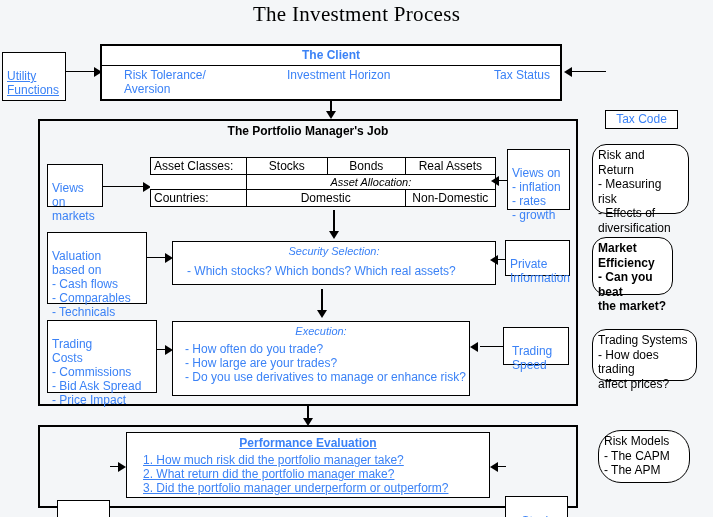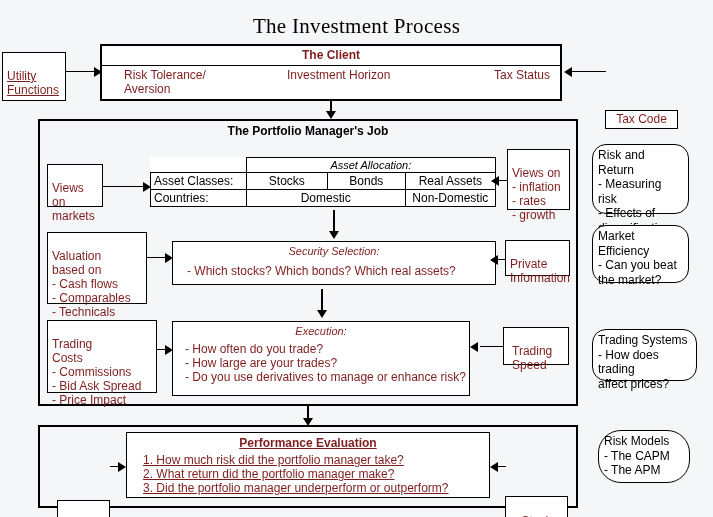--- a/index.html
+++ b/index.html
@@ -6,31 +6,31 @@
   body{
     width:713px;height:517px;
     background:#f4f6f8;
     font-family:"Liberation Sans", sans-serif;
     overflow:hidden;
   }
   #canvas{position:relative;width:713px;height:517px;}
 
   
   .title{
-    position:absolute;left:0;top:14px;width:713px;
+    position:absolute;left:0;top:2px;width:713px;
     text-align:center;
     font-family:"Liberation Serif", serif;
     font-size:21px;color:#000;letter-spacing:.3px;
   }
 
   
   .box{
     position:absolute;box-sizing:border-box;
     background:#ffffff;border:1px solid #000;
-    font-size:12px;line-height:14px;color:#7f1d1d;
+    font-size:12px;line-height:14px;color:#3b82f6;
   }
   .box.thick{border-width:2px;}
   .box .pad{padding:2px 4px;}
 
   .ctr{text-align:center;margin-top:48px;}
   .lbl-head{font-weight:bold;text-align:center;}
   .italic-head{font-style:italic;text-align:center;font-size:11px;}
 
   .lines{white-space:pre-line;}
 
@@ -107,28 +107,28 @@
   <div class="box lines" style="left:47px;top:164px;width:56px;height:43px;">
     <div class="pad">Views on
 markets</div>
   </div>
   <div class="hline" style="left:103px;top:186px;width:42px;"></div>
   <div class="arrow-r" style="left:143px;top:182px;"></div>
 
   <table class="aatable" style="left:150px;top:157px;width:346px;">
     <tbody>
         <tr>
-      <td class="nob" style="width:96px;"></td>
-      <td class="hd" colspan="3">Asset Allocation:</td>
-    </tr>
-    <tr>
       <td class="lab">Asset Classes:</td>
       <td class="c" style="width:82px;">Stocks</td>
       <td class="c" style="width:78px;">Bonds</td>
       <td class="c" style="width:90px;">Real Assets</td>
+    </tr>
+    <tr>
+      <td class="nob" style="width:96px;"></td>
+      <td class="hd" colspan="3">Asset Allocation:</td>
     </tr>
     <tr>
       <td class="lab">Countries:</td>
       <td class="c" colspan="2">Domestic</td>
       <td class="c">Non-Domestic</td>
     </tr>
   </tbody>
     </table>
 
   <div class="box lines" style="left:507px;top:149px;width:63px;height:61px;">
@@ -215,21 +215,21 @@
     <div class="pad" style="padding-top:3px;">Stock
 Selection</div>
   </div>
   <div class="hline" style="left:496px;top:466px;width:10px;"></div>
   <div class="arrow-l" style="left:490px;top:462px;"></div>
 
   <div class="callout" style="left:592px;top:144px;width:97px;height:70px;">Risk and Return
 - Measuring risk
 - Effects of
 diversification</div>
-  <div class="callout" style="left:592px;top:225px;width:97px;height:58px;">Market Efficiency
+  <div class="callout" style="left:592px;top:237px;width:81px;height:58px;font-weight:bold;">Market Efficiency
 - Can you beat
 the market?</div>
   <div class="callout" style="left:592px;top:329px;width:105px;height:52px;">Trading Systems
 - How does trading
 affect prices?</div>
   <div class="callout" style="left:598px;top:430px;width:92px;height:53px;border-radius:23px;">Risk Models
 - The CAPM
 - The APM</div>
 
 </div>

